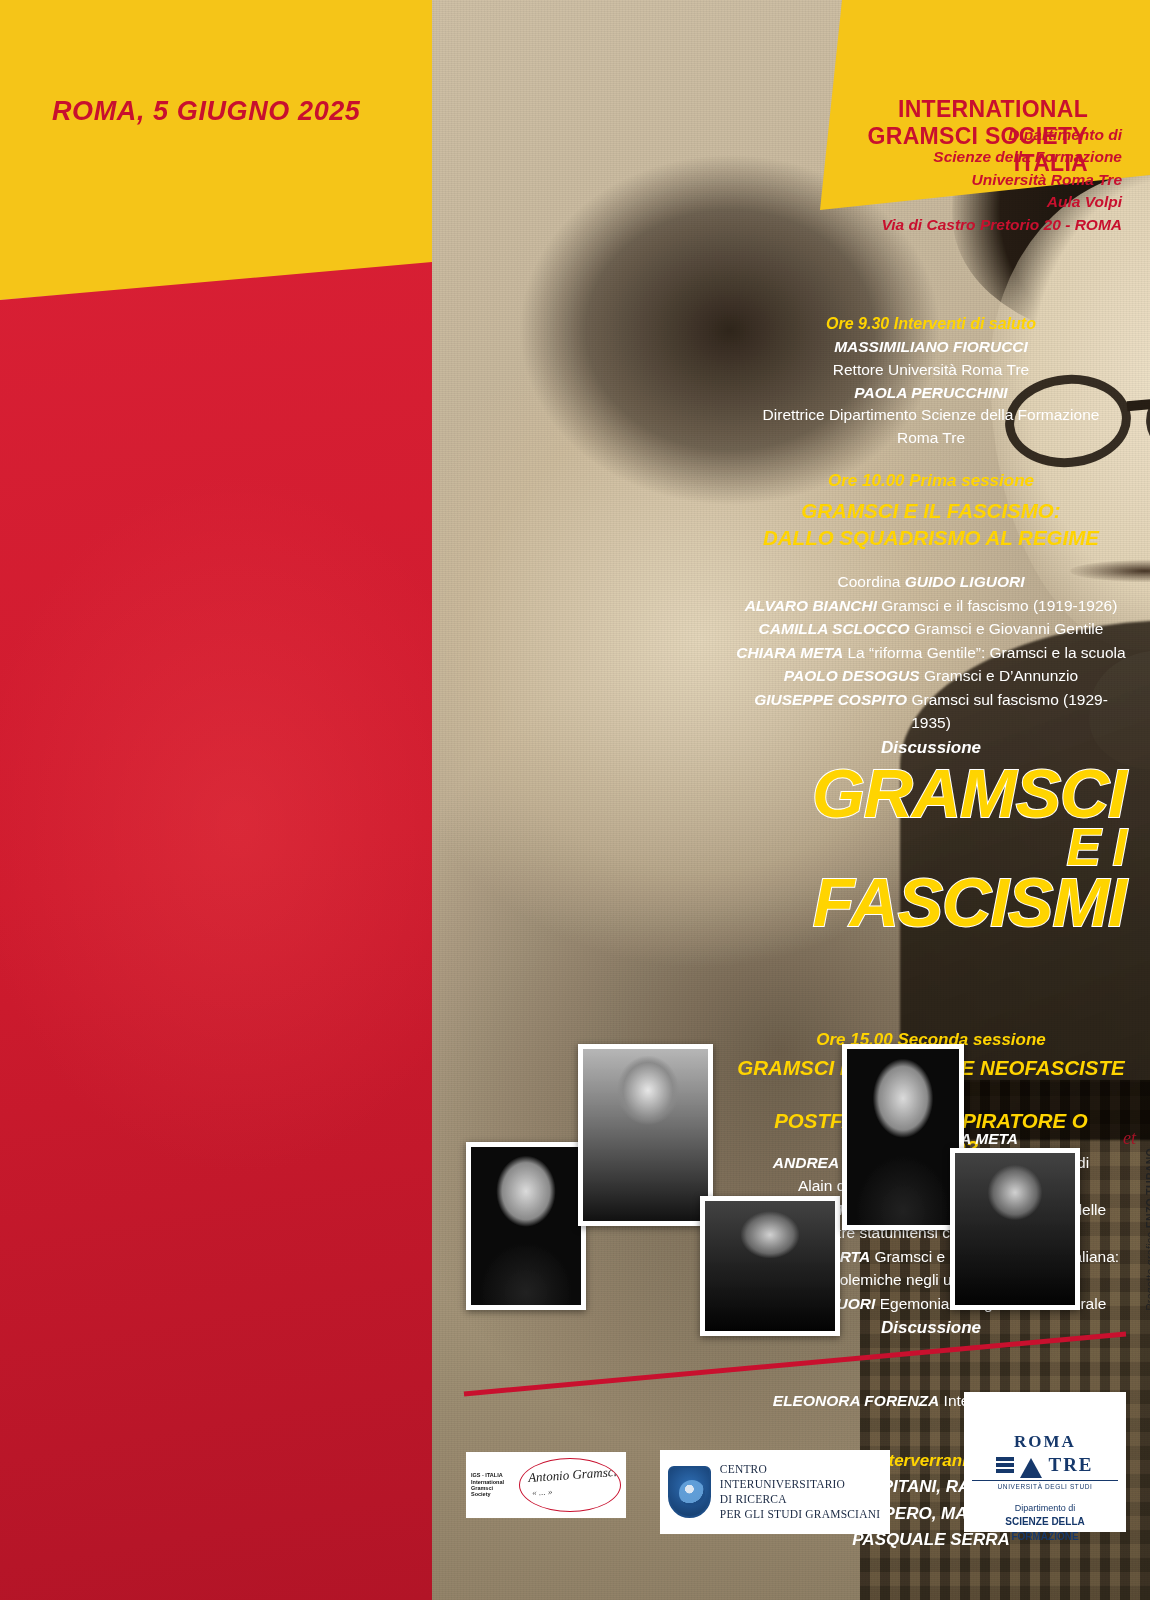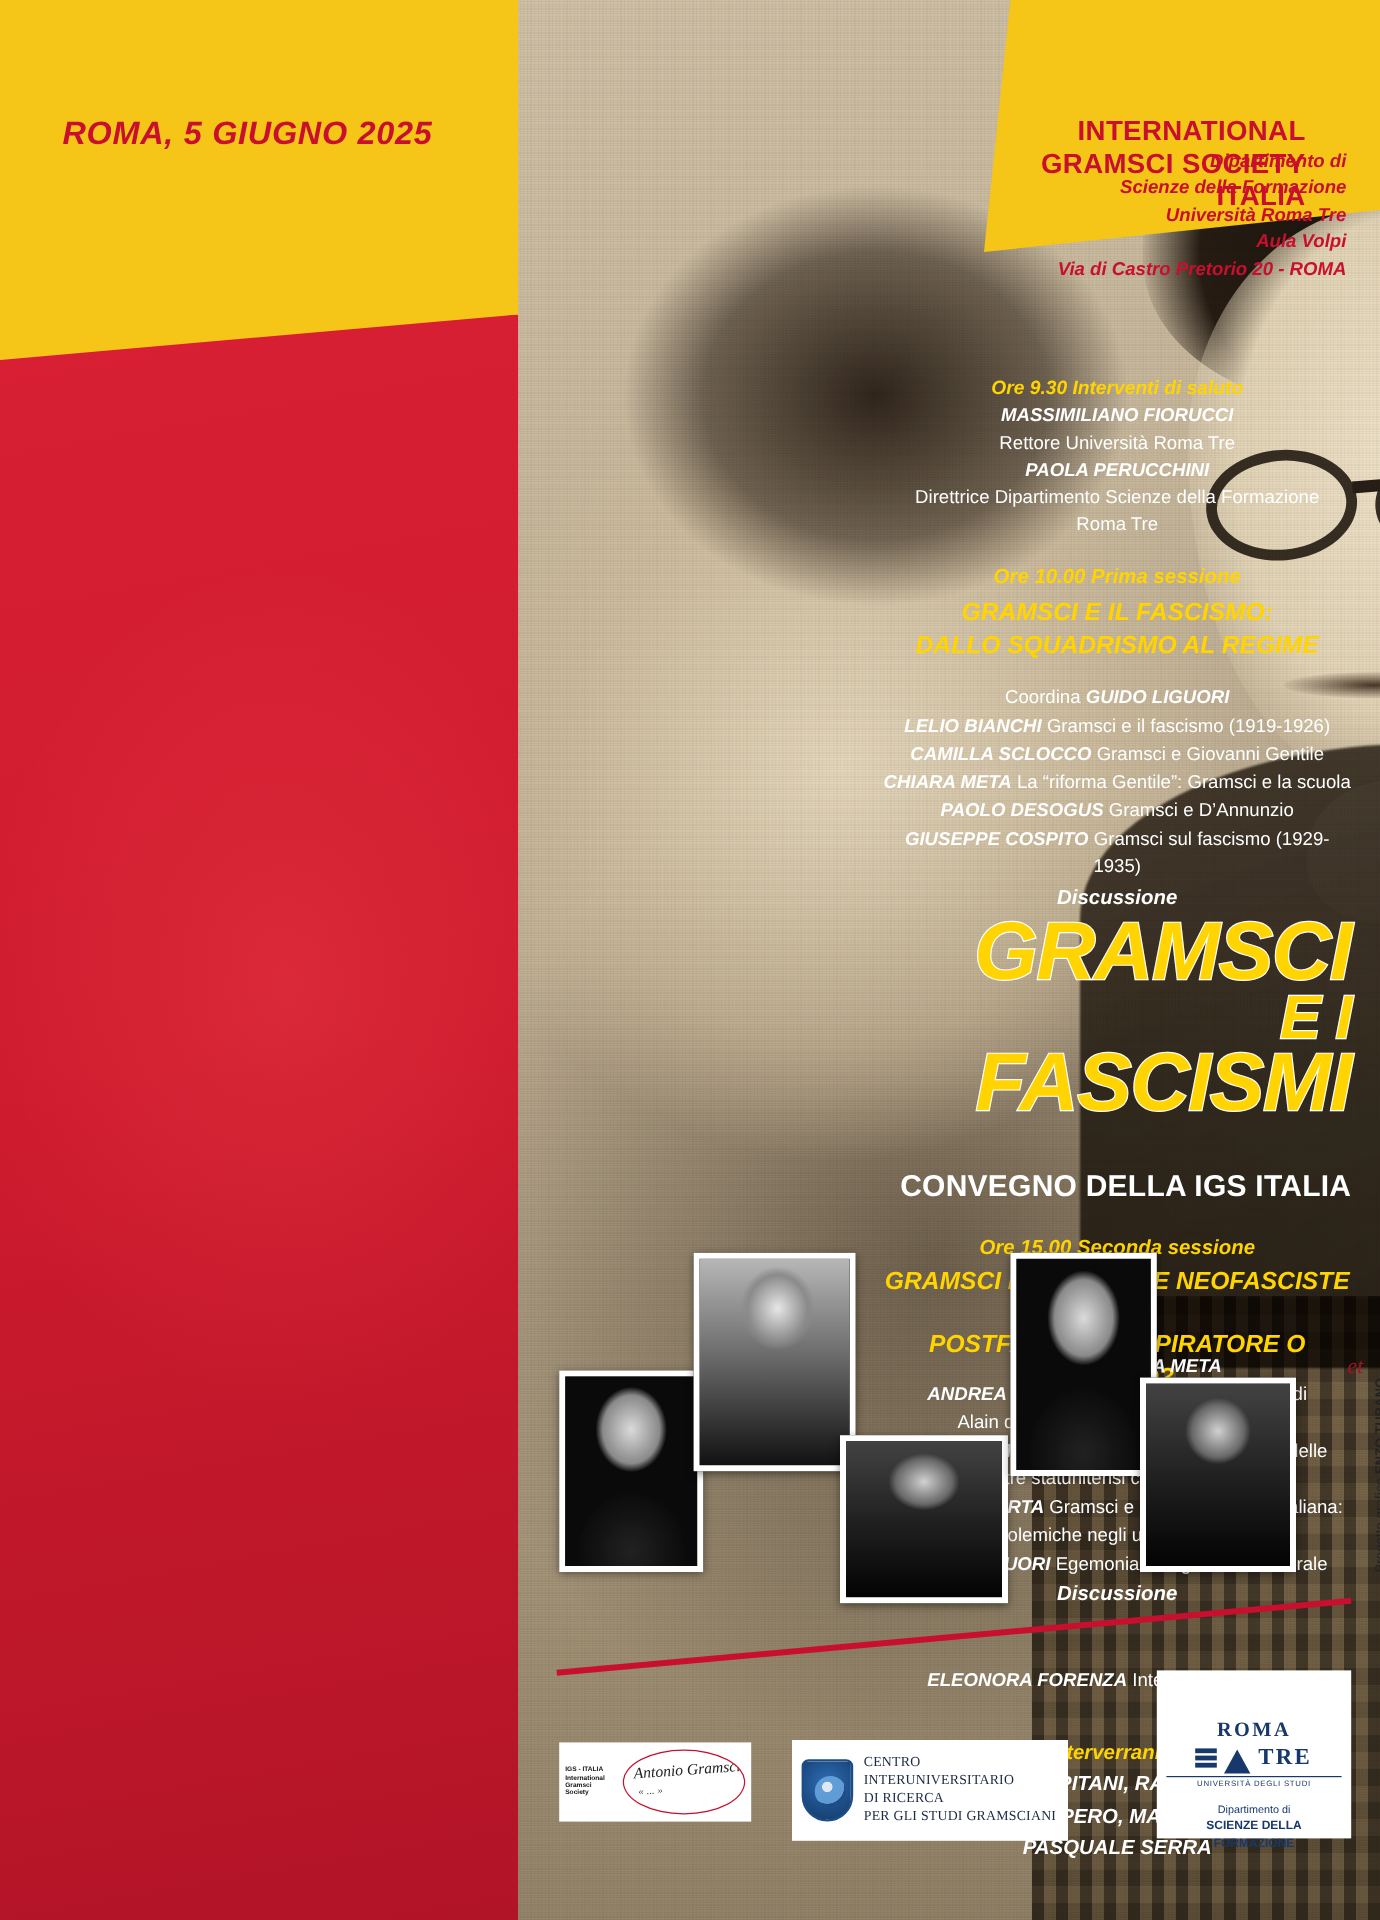--- a/index.html
+++ b/index.html
@@ -330,21 +330,21 @@
   <div class="prog-text" id="blk-s1-title">
     <div>GRAMSCI E IL FASCISMO:</div>
     <div>DALLO SQUADRISMO AL REGIME</div>
   </div>
   <div class="prog-text" id="blk-s1-list">
     <div>
       <span class="n">Coordina</span>
       <span class="b">GUIDO LIGUORI</span>
     </div>
     <div>
-      <span class="b">LELIO BIANCHI</span>
+      <span class="b">ALVARO BIANCHI</span>
       <span class="n">Gramsci e il fascismo (1919-1926)</span>
     </div>
     <div>
       <span class="b">CAMILLA SCLOCCO</span>
       <span class="n">Gramsci e Giovanni Gentile</span>
     </div>
     <div>
       <span class="b">CHIARA META</span>
       <span class="n">La “riforma Gentile”: Gramsci e la scuola</span>
     </div>
@@ -357,21 +357,20 @@
       <span class="n">Gramsci sul fascismo (1929-1935)</span>
     </div>
     <div class="b" style="font-size:17px;">Discussione</div>
   </div>
 
   <div id="title-main">
     <span class="l1">GRAMSCI</span>
     <span class="l2">E I</span>
     <span class="l3">FASCISMI</span>
   </div>
-  <div id="subtitle-main">CONVEGNO DELLA IGS ITALIA</div>
 
   <div class="prog-text ses-head" id="blk-s2-head">Ore 15.00 Seconda sessione</div>
   <div class="prog-text" id="blk-s2-title">
     <div>GRAMSCI E LE DESTRE NEOFASCISTE E</div>
     <div>POSTFASCISTE: ISPIRATORE O NEMICO?</div>
   </div>
   <div class="prog-text" id="blk-s2-list">
     <div>
       <span class="n">Coordina</span>
       <span class="b">CHIARA META</span>

